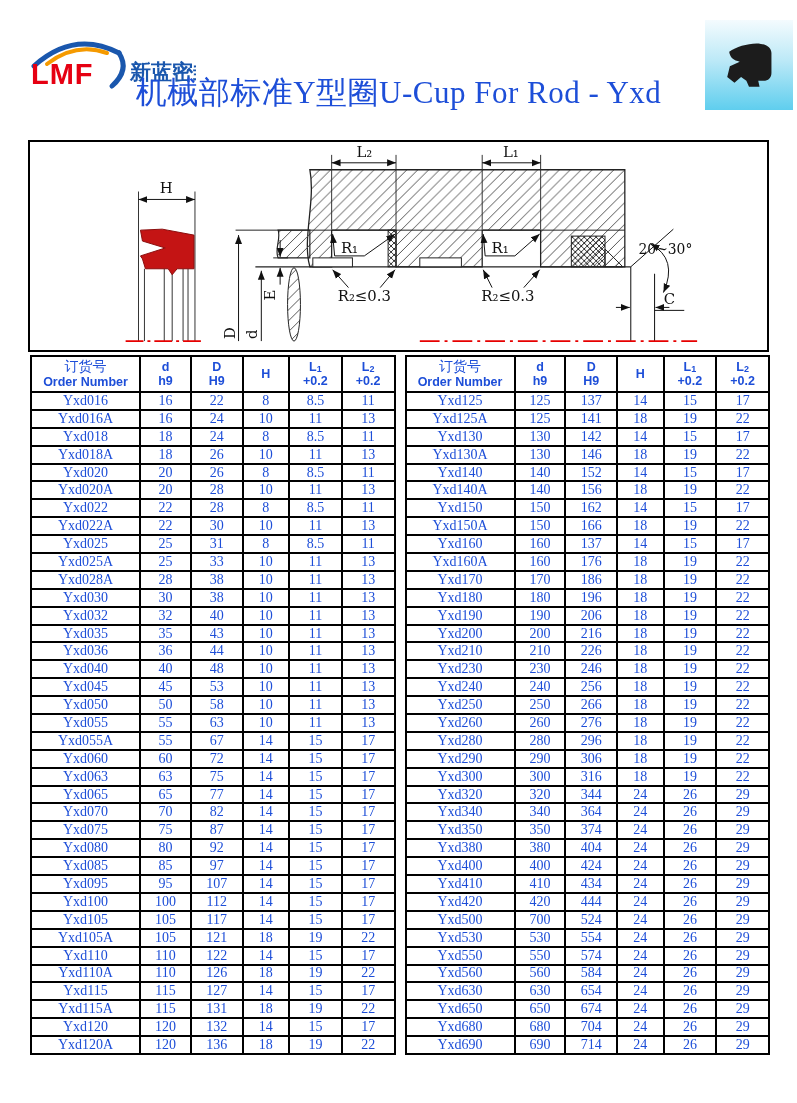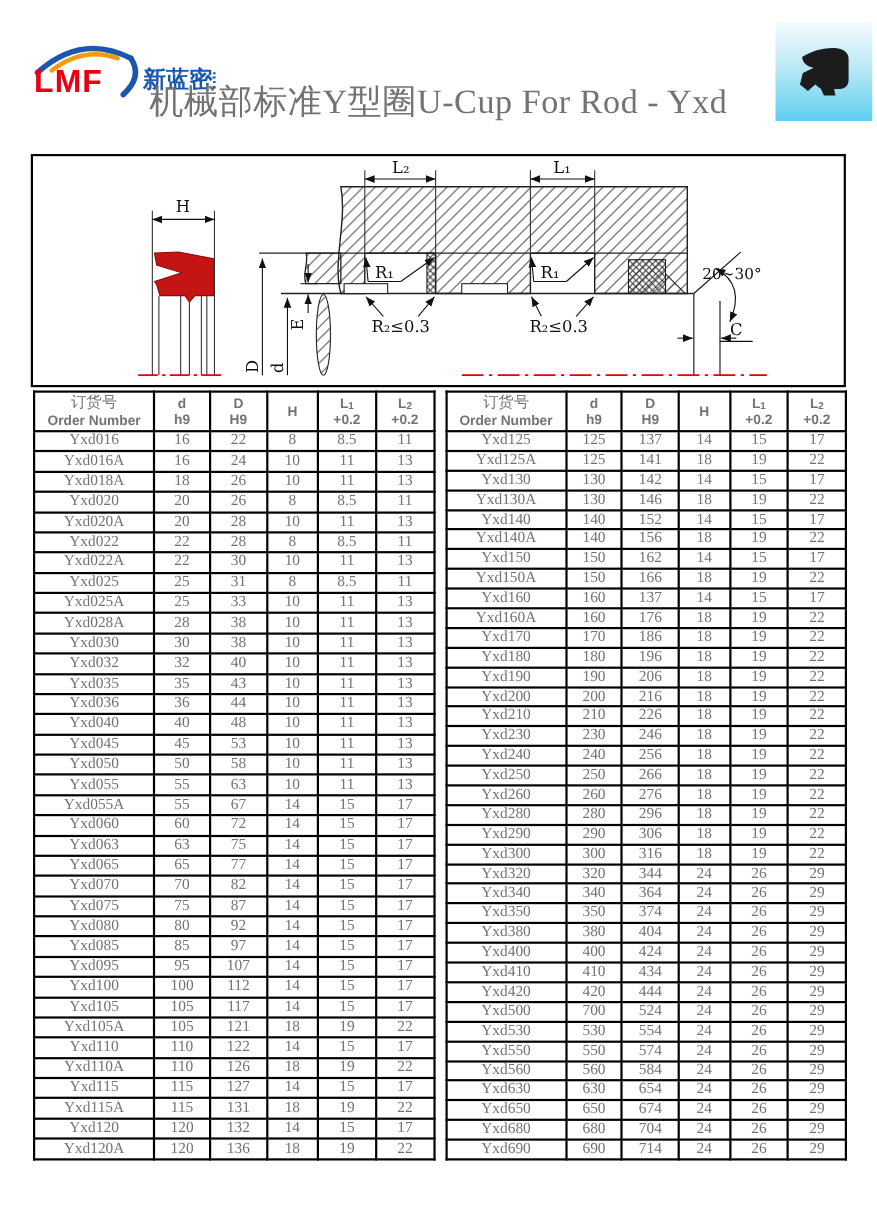--- a/index.html
+++ b/index.html
@@ -1,17 +1,17 @@
 <!DOCTYPE html>
 <html><head>
 <meta charset="utf-8">
 <style>
   html,body{margin:0;padding:0;background:#fff;}
   #page{position:relative;width:797px;height:1103px;background:#fff;overflow:hidden;
-        font-family:"Liberation Serif","DejaVu Serif",serif;color:#737373;}
+        font-family:"Liberation Serif","DejaVu Serif",serif;color:#1d4ed8;}
 
   
   .logo{position:absolute;left:26px;top:30px;width:170px;height:60px;}
 
   
   .corner-icon{position:absolute;left:705px;top:20px;width:88px;height:90px;
     background:linear-gradient(180deg,#f4fbfe 0%,#bce9f7 45%,#5fceee 100%);
     display:flex;align-items:center;justify-content:center;}
 
   
@@ -207,20 +207,28 @@
           </tr>
           <tr>
             <td>Yxd016A</td>
             <td>16</td>
             <td>24</td>
             <td>10</td>
             <td>11</td>
             <td>13</td>
           </tr>
           <tr>
+            <td>Yxd018</td>
+            <td>18</td>
+            <td>24</td>
+            <td>8</td>
+            <td>8.5</td>
+            <td>11</td>
+          </tr>
+          <tr>
             <td>Yxd018A</td>
             <td>18</td>
             <td>26</td>
             <td>10</td>
             <td>11</td>
             <td>13</td>
           </tr>
           <tr>
             <td>Yxd020</td>
             <td>20</td>

